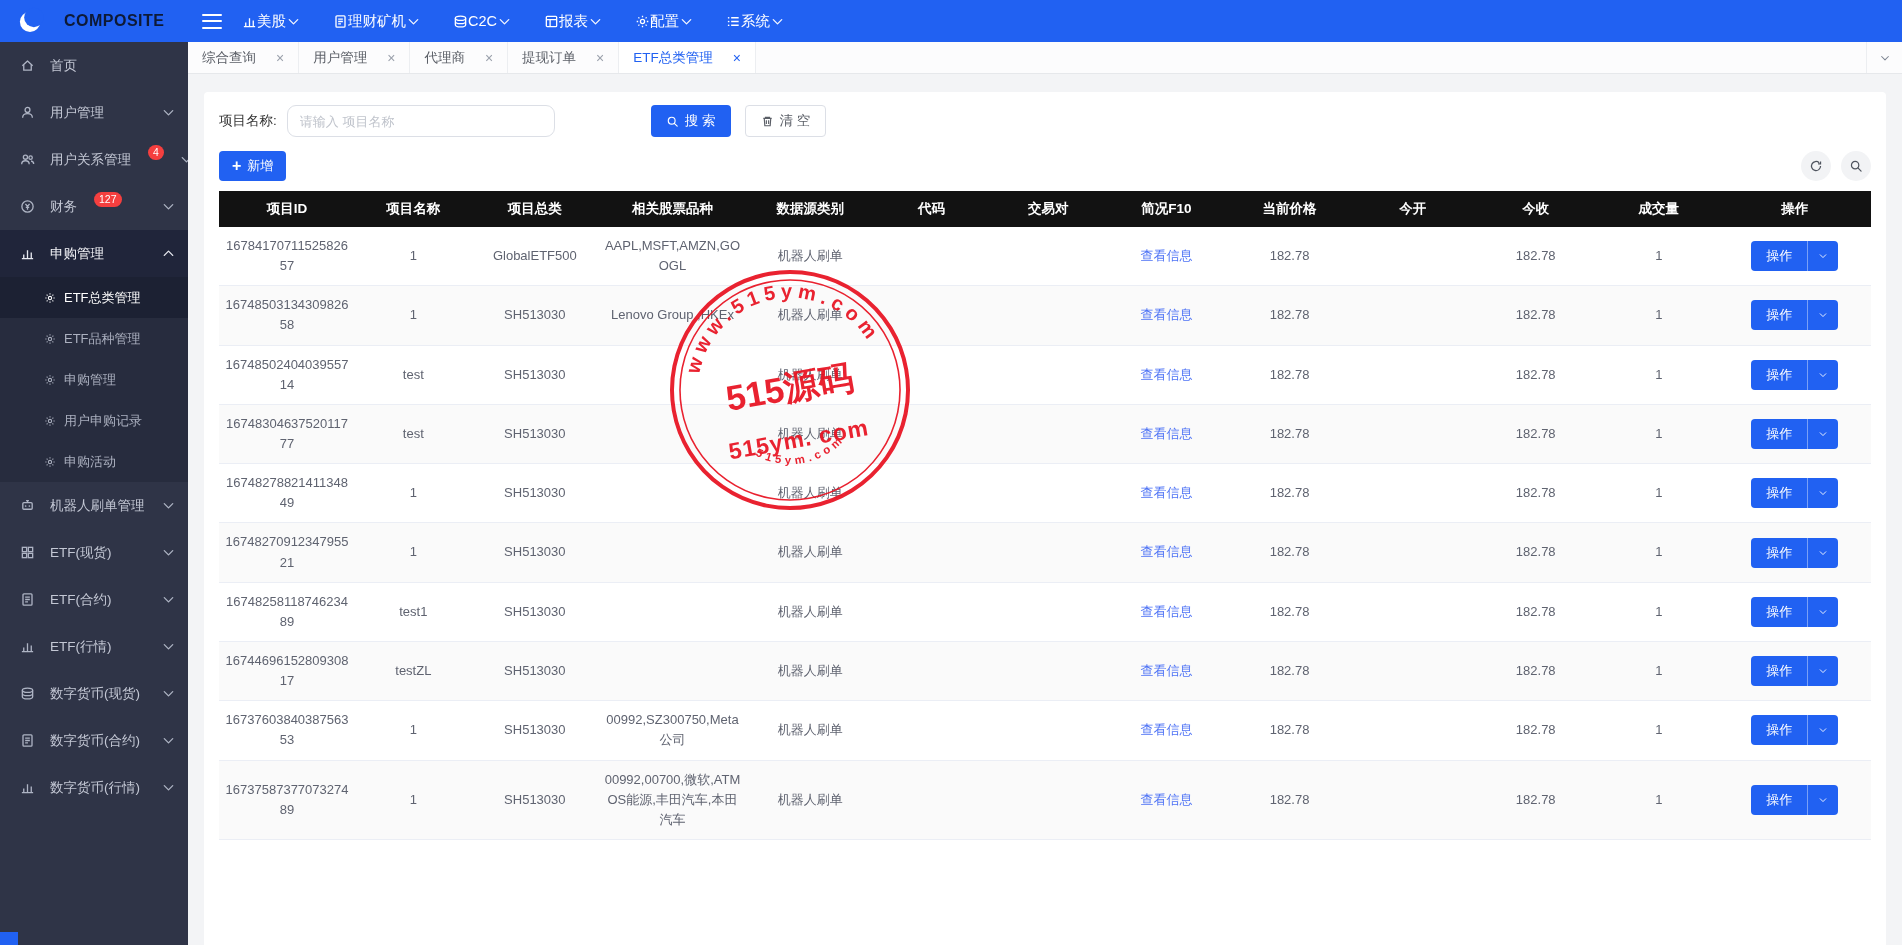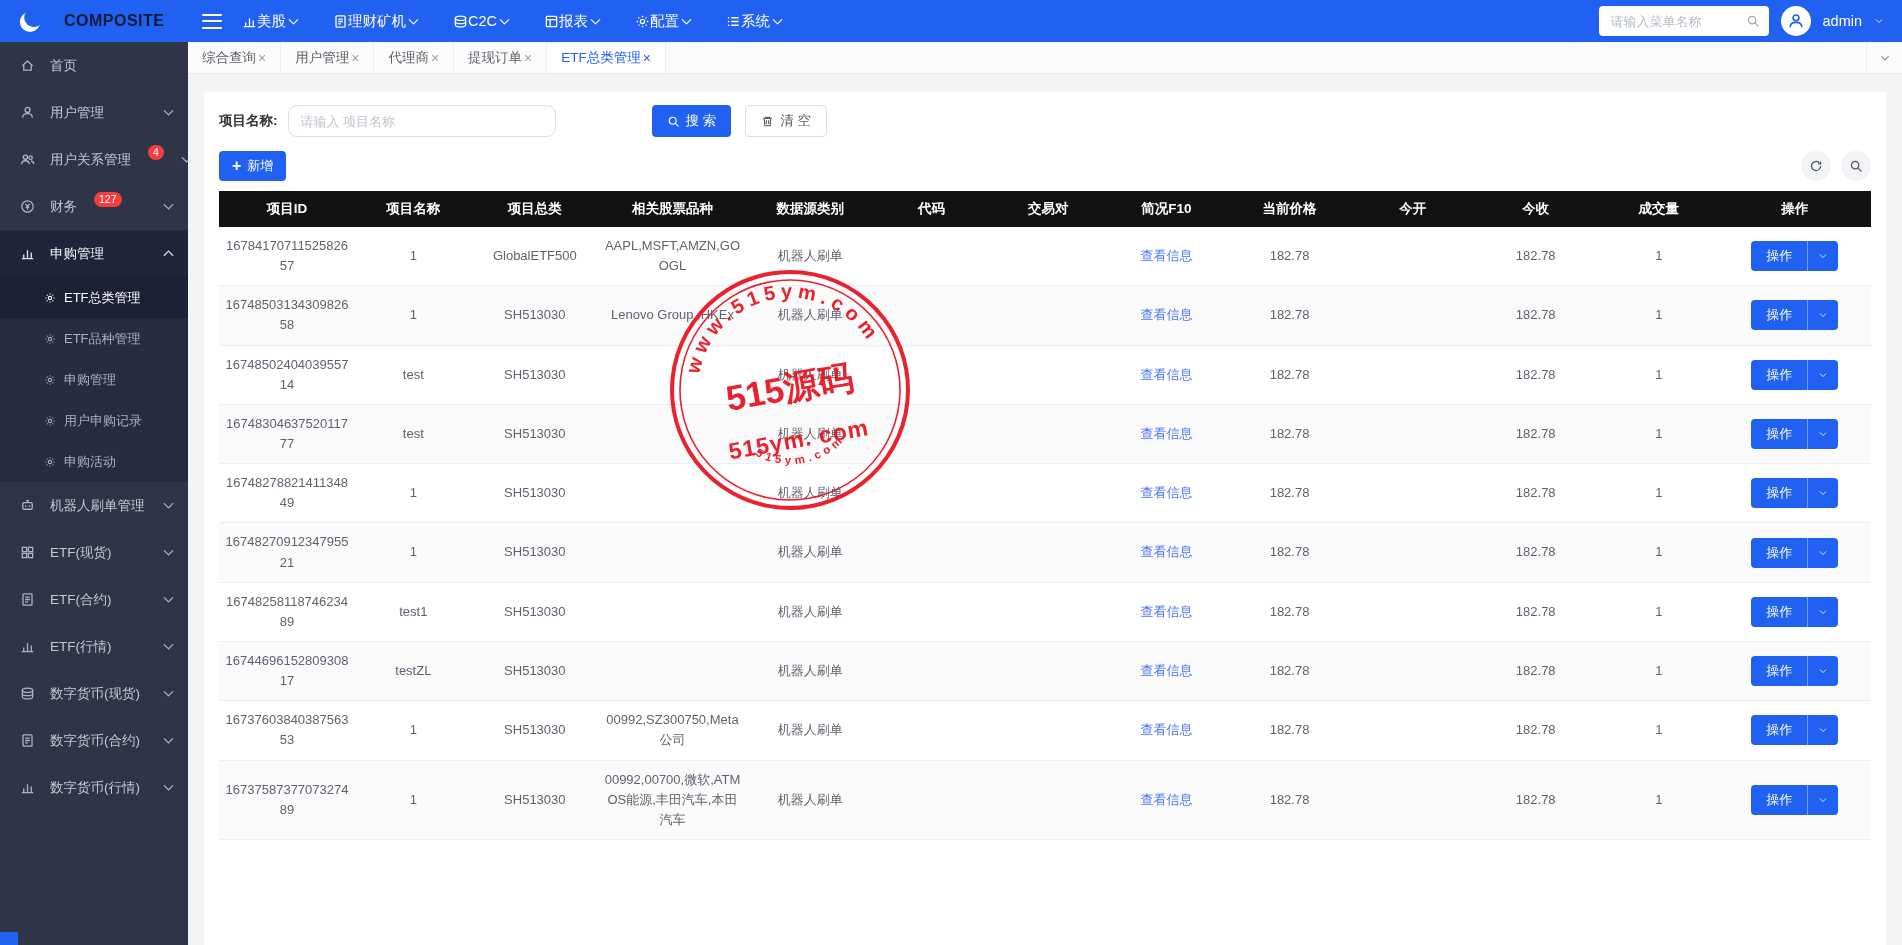--- a/index.html
+++ b/index.html
@@ -49,33 +49,33 @@
     font-size:13px;cursor:pointer;}
   .sub-item .icon{width:12px;height:12px;}
   .sub-item.active{color:#fff;background:#1c2133;}
   .collapse-btn{position:absolute;left:0;bottom:0;width:18px;height:13px;background:#2161f2;cursor:pointer;}
 
   
   .main{position:absolute;top:42px;left:188px;right:0;bottom:0;background:#f3f4f6;overflow:hidden;}
   .tabbar{height:32px;background:#fcfcfd;border-bottom:1px solid #e6e8eb;display:flex;align-items:stretch;position:relative;}
   .tabs{display:flex;}
   .tab{display:flex;align-items:center;padding:0 14px;font-size:13.5px;color:#5a5e66;
-    border-right:1px solid #eceef1;cursor:pointer;gap:2px;background:#fcfcfd;white-space:nowrap;}
+    border-right:1px solid #eceef1;cursor:pointer;gap:20px;background:#fcfcfd;white-space:nowrap;}
   .tab.active{color:#2161f2;background:#fff;}
   .tab-close{font-size:14px;color:#9aa0ab;line-height:1;}
   .tab.active .tab-close{color:#2161f2;}
   .tab-overflow{position:absolute;right:0;top:0;bottom:0;width:36px;border-left:1px solid #eceef1;
     display:flex;align-items:center;justify-content:center;color:#7d8592;background:#fcfcfd;cursor:pointer;}
   .tab-overflow .icon{width:12px;height:12px;}
 
   
   .content{padding:18px 16px 0;}
   .card{background:#fff;border-radius:4px;padding:13px 15px;height:920px;position:relative;}
   .filter-row{display:flex;align-items:center;}
-  .filter-label{font-size:13.5px;color:#333;margin-right:10px;font-weight:bold;}
+  .filter-label{font-size:13.5px;color:#333;margin-right:10px;}
   .filter-input{width:268px;height:32px;border:1px solid #dcdfe6;border-radius:9px;padding:0 12px;
     font-size:13px;color:#333;outline:none;font-family:inherit;}
   .filter-input::placeholder{color:#c0c4cc;}
   .btn{display:inline-flex;align-items:center;justify-content:center;gap:6px;border:none;
     border-radius:4px;cursor:pointer;font-family:inherit;}
   .btn .icon{width:13px;height:13px;}
   .btn-primary{background:#2161f2;color:#fff;}
   .btn-search{height:32px;padding:16px 15px;font-size:13.5px;margin-left:96px;}
   .btn-clear{height:32px;padding:11px 15px;font-size:13.5px;margin-left:14px;background:#fff;
     border:1px solid #dcdfe6;color:#5a5e66;}
@@ -208,45 +208,20 @@
           </svg>
         </span>
         <span>系统</span>
         <span class="icon chev">
           <svg viewBox="0 0 16 16">
             <path d="M3.5 6 8 10.5 12.5 6" stroke-linecap="round" stroke-linejoin="round"></path>
           </svg>
         </span>
       </div>
     </nav>
-  <div class="nav-right">
-    <div class="nav-search">
-      <input placeholder="请输入菜单名称" style="">
-      <span class="icon">
-        <svg viewBox="0 0 16 16">
-            <circle cx="7" cy="7" r="4.2"></circle>
-            <path d="M10.2 10.2 13.8 13.8" stroke-linecap="round"></path>
-          </svg>
-      </span>
-    </div>
-    <div class="avatar">
-      <span class="icon">
-        <svg viewBox="0 0 16 16">
-            <circle cx="8" cy="5.2" r="2.6"></circle>
-            <path d="M2.8 13.6c0-2.9 2.3-4.4 5.2-4.4s5.2 1.5 5.2 4.4"></path>
-          </svg>
-      </span>
-    </div>
-    <span class="nav-user">admin</span>
-    <span class="icon user-chev">
-      <svg viewBox="0 0 16 16">
-          <path d="M3.5 6 8 10.5 12.5 6" stroke-linecap="round" stroke-linejoin="round"></path>
-        </svg>
-    </span>
-  </div>
 </header>
 
 <aside class="sidebar">
   <div>
       <div class="side-item">
         <span class="icon">
           <svg viewBox="0 0 16 16">
             <path d="M2.5 8.2 8 3.2l5.5 5" stroke-linejoin="round"></path>
             <path d="M4 7.2V13h8V7.2"></path>
           </svg>

